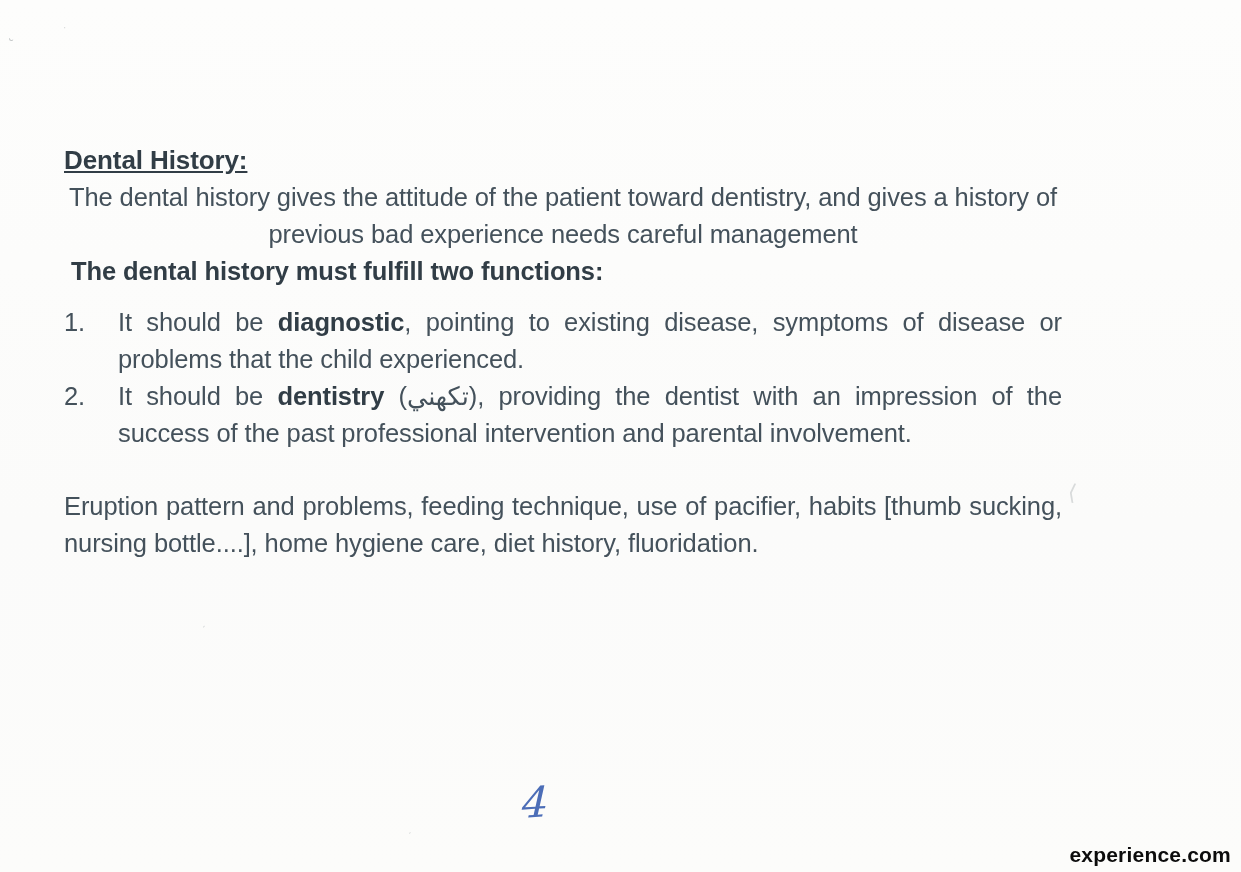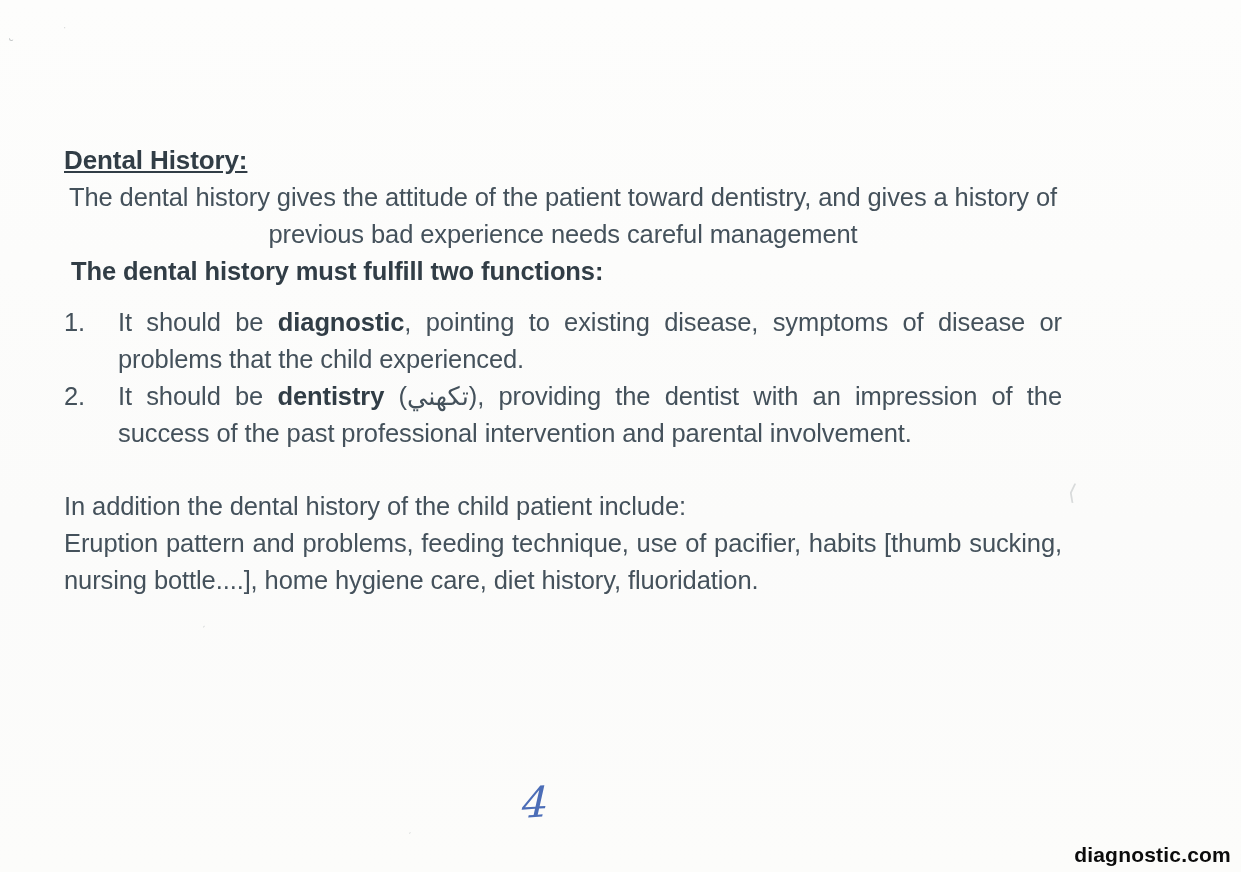--- a/index.html
+++ b/index.html
@@ -107,30 +107,29 @@
         <div class="list-text"><span>It should be </span><span class="kw">diagnostic</span><span>, pointing to existing disease, symptoms of disease or problems that the child experienced.</span></div>
       </div>
 
       <div class="list-row">
         <span class="list-number">2.</span>
         <div class="list-text"><span>It should be </span><span class="kw">dentistry</span><span> (تكهني), providing the dentist with an impression of the success of the past professional intervention and parental involvement.</span></div>
       </div>
 
     </div>
 
-    <p class="addition-heading">In addition the dental history of the child patient include:</p>
 
     <p class="addition-details">Eruption pattern and problems, feeding technique, use of pacifier, habits [thumb sucking, nursing bottle....], home hygiene care, diet history, fluoridation.</p>
 
 
   </div>
 
   <div class="handwritten-number">4</div>
 
-  <div class="watermark">diagnostic.com</div>
+  <div class="watermark">experience.com</div>
 
   <span class="scan-artifact artifact-1">˘</span>
   <span class="scan-artifact artifact-2">·</span>
   <span class="scan-artifact artifact-3">⟨</span>
   <span class="scan-artifact artifact-4">ˊ</span>
   <span class="scan-artifact artifact-5">ˏ</span>
 
 </div>
 
 </body></html>

